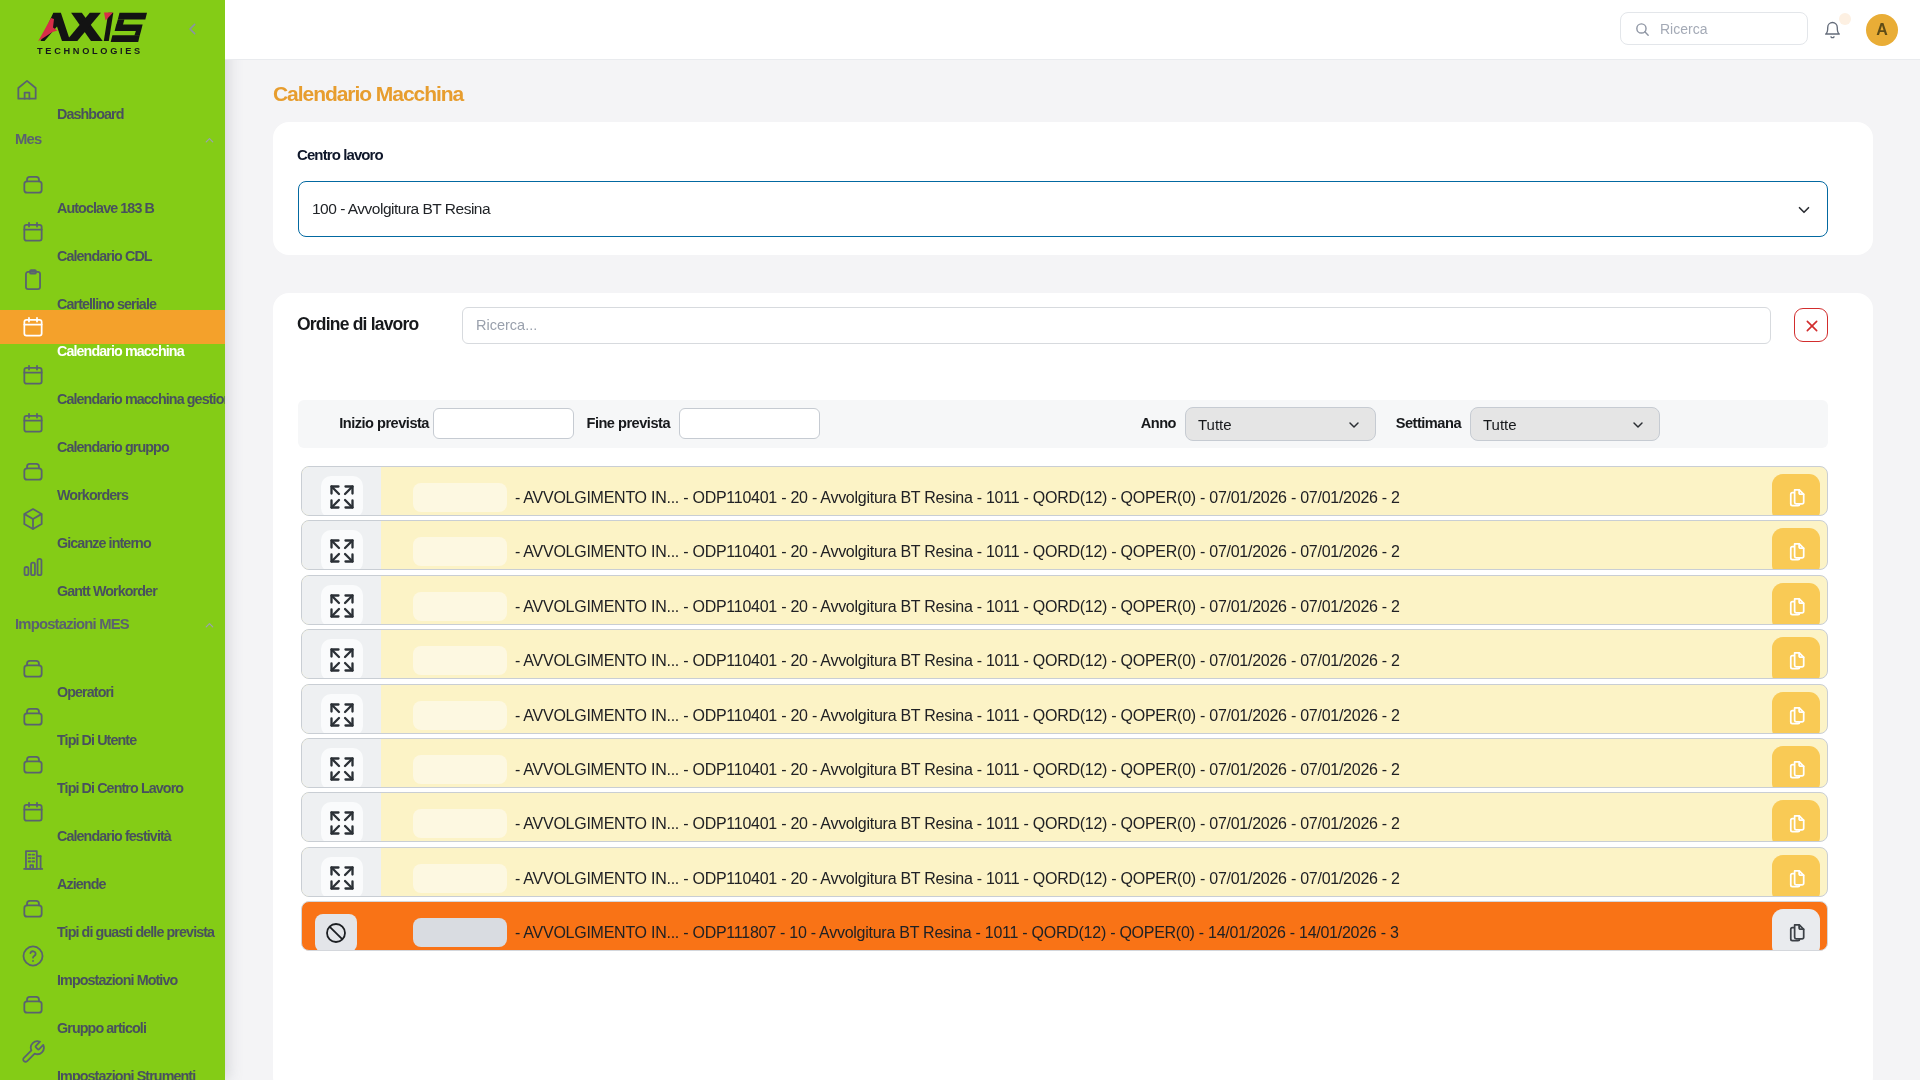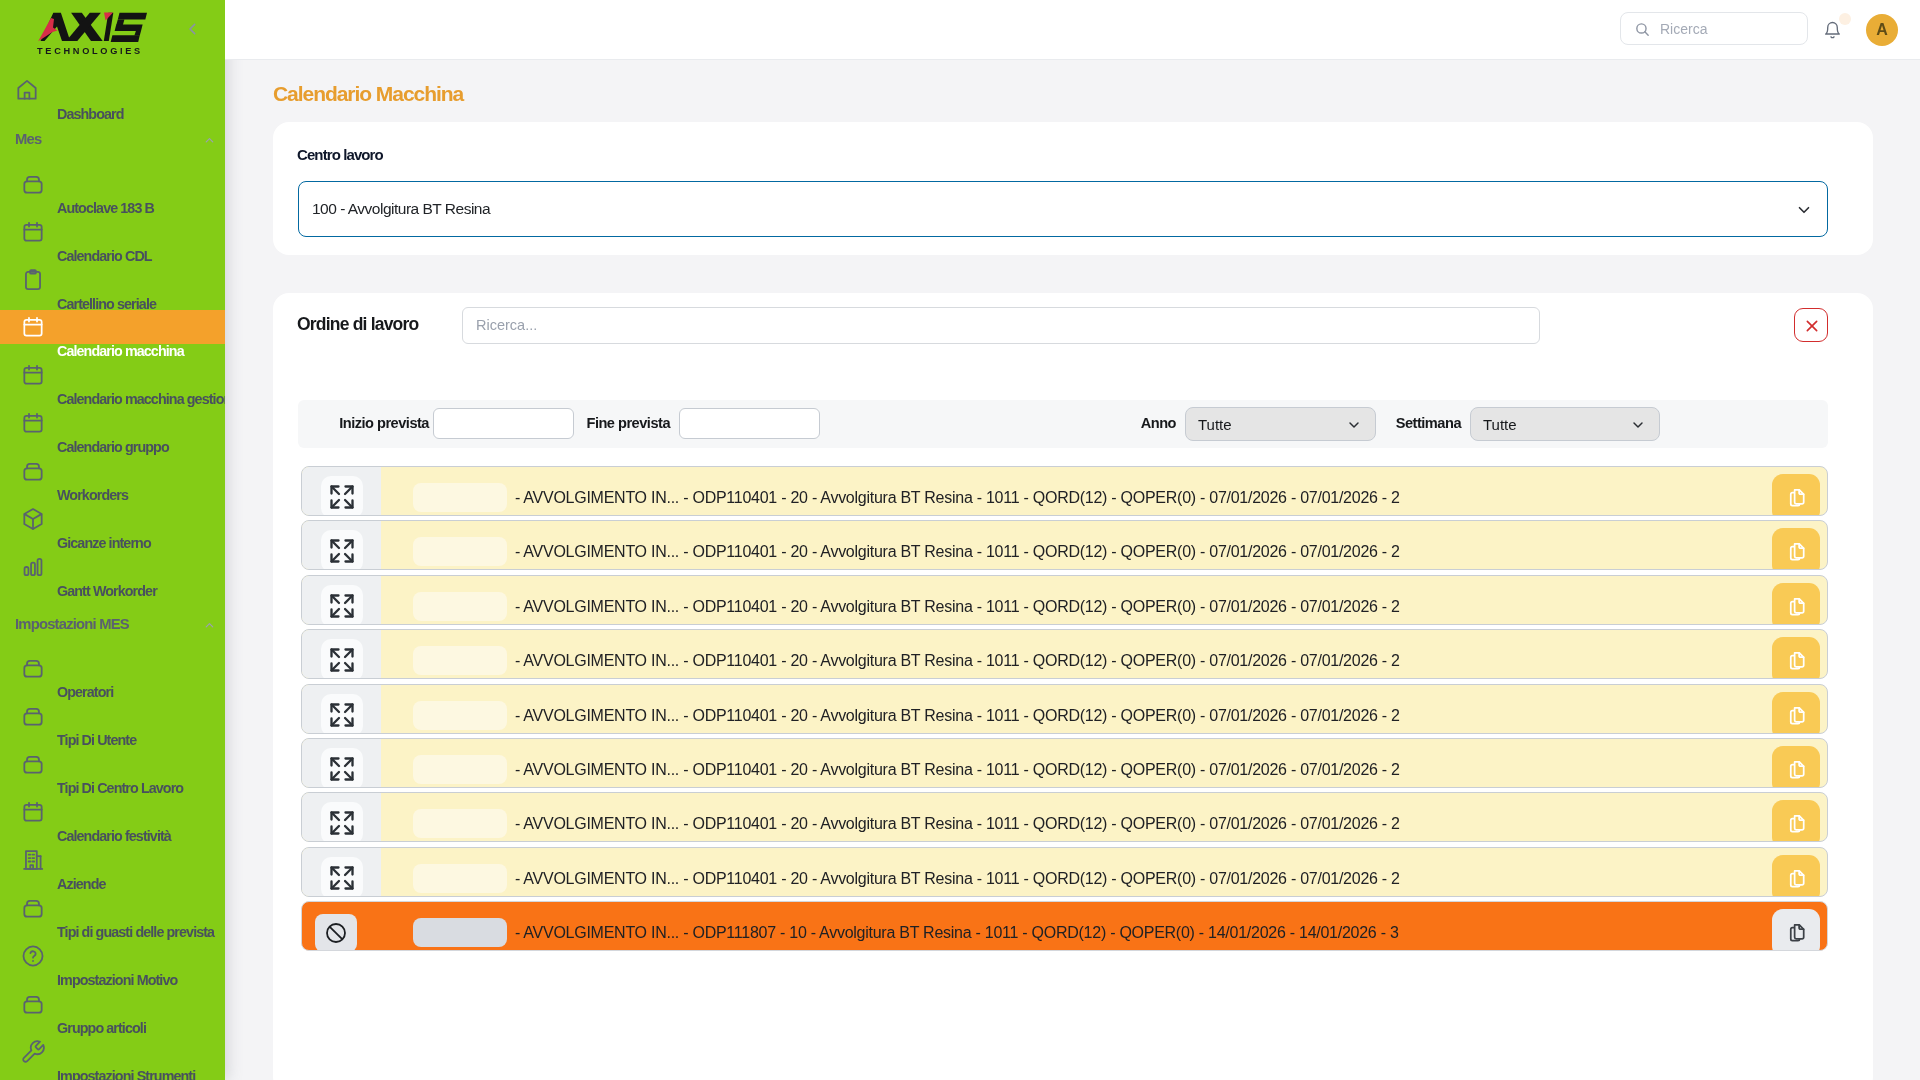--- a/index.html
+++ b/index.html
@@ -25,21 +25,21 @@
 .secchev { position:absolute; left:203px; }
 #h1 { position:absolute; left:273px; top:82px; font-size:21px; font-weight:bold; color:#e79d2e; letter-spacing:-1.05px; }
 .card { position:absolute; left:273px; width:1600px; background:#fff; border-radius:16px; }
 #card1 { top:122px; height:133px; }
 #card1 .lbl { position:absolute; left:24px; top:24px; font-size:15px; font-weight:bold; color:#0f172a; letter-spacing:-0.9px; }
 #sel1 { position:absolute; left:25px; top:59px; width:1530px; height:56px; border:1px solid #0369a1; border-radius:8px; }
 #sel1 .tx { position:absolute; left:13px; top:18px; font-size:15.5px; color:#212428; letter-spacing:-0.5px; }
 #sel1 svg { position:absolute; right:14px; top:19px; }
 #card2 { top:293px; height:800px; }
 #olvtitle { position:absolute; left:24px; top:21px; font-size:17.5px; font-weight:bold; color:#17191c; letter-spacing:-0.8px; }
-#search2 { position:absolute; left:189px; top:14px; width:1078px; height:37px; border:1px solid #d7dade; border-radius:6px; }
+#search2 { position:absolute; left:189px; top:14px; width:1309px; height:37px; border:1px solid #d7dade; border-radius:6px; }
 #search2 .ph { position:absolute; left:13px; top:9px; font-size:14.5px; color:#9aa1ad; }
 #xbtn { position:absolute; left:1521px; top:15px; width:34px; height:34px; border:1.6px solid #d22d2d; border-radius:9px; }
 #xbtn svg { position:absolute; left:9px; top:9px; }
 #filterbar { position:absolute; left:25px; top:107px; width:1530px; height:48px; background:#f6f7f8; border-radius:6px; }
 .flbl { position:absolute; top:15px; font-size:14.6px; font-weight:bold; color:#17191c; letter-spacing:-0.5px; }
 .fin { position:absolute; top:8px; width:141px; height:31px; background:#fff; border:1px solid #c6cbd2; border-radius:6px; }
 .minisel { position:absolute; top:7px; height:34px; background:#e5e5e5; border:1px solid #c6cbd2; border-radius:8px; }
 .minisel .tx { position:absolute; left:12px; top:8px; font-size:15px; color:#17191c; }
 .minisel svg { position:absolute; right:13px; top:9px; }
 #rows { position:absolute; left:28px; top:173px; width:1527px; }

